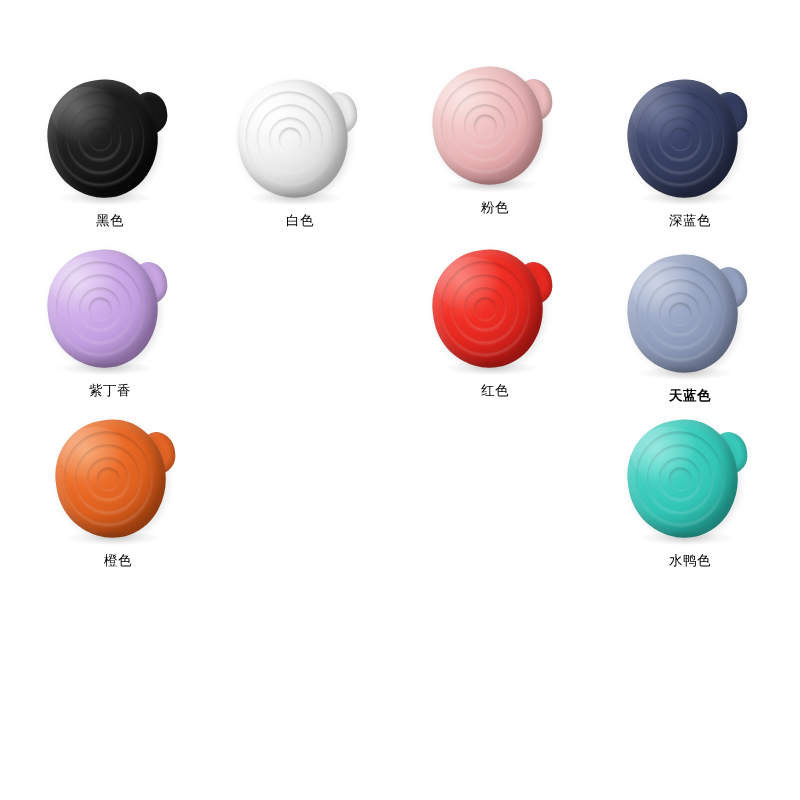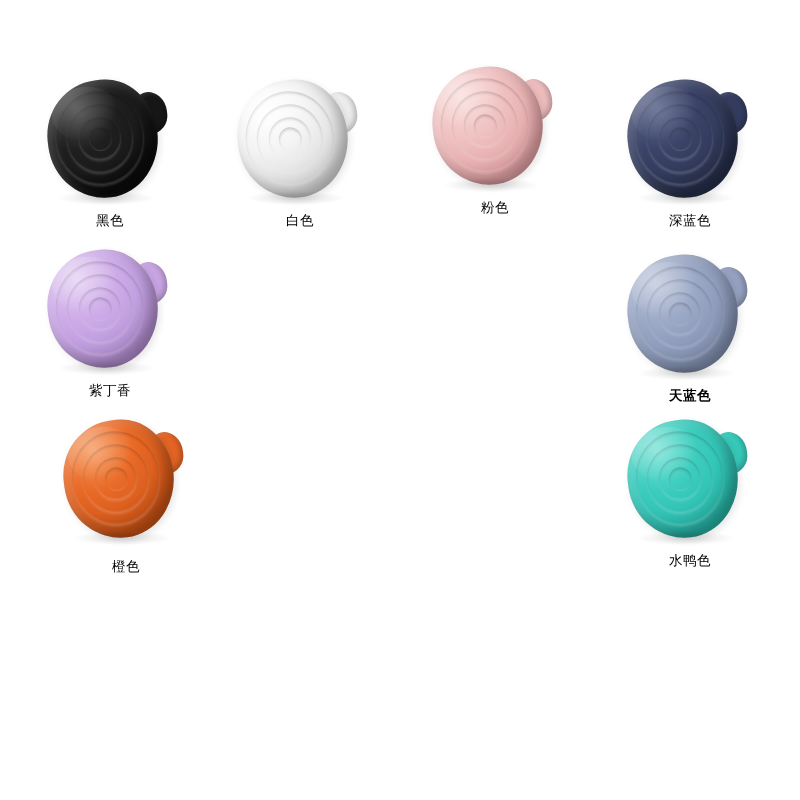--- a/index.html
+++ b/index.html
@@ -213,37 +213,53 @@
             <div class="ring r2"></div>
             <div class="ring r3"></div>
             <div class="ring r4"></div>
             <div class="puck-sheen"></div>
           </div>
         </div>
         <div class="puck-shadow"></div>
       </div>
       <div class="swatch-label">紫丁香</div>
     </div>
+    <div class="swatch-cell" style="left: 400px; top: 245px;">
+      <div class="puck-stage">
+        <div class="puck" style="--c-base: #f02f26; --c-hi: #fa665b; --c-mid: #e2271f; --c-sh: #c11b16; --c-nub: #e92a22; --sheen: 0.22;">
+          <div class="puck-nub"></div>
+          <div class="puck-body">
+            <div class="ring r1"></div>
+            <div class="ring r2"></div>
+            <div class="ring r3"></div>
+            <div class="ring r4"></div>
+            <div class="puck-sheen"></div>
+          </div>
+        </div>
+        <div class="puck-shadow"></div>
+      </div>
+      <div class="swatch-label">红色</div>
+    </div>
     <div class="swatch-cell" style="left: 595px; top: 250px; font-weight: bold;">
       <div class="puck-stage">
         <div class="puck" style="--c-base: #9aa7c5; --c-hi: #bcc6dc; --c-mid: #8f9cbb; --c-sh: #7b88a6; --c-nub: #94a1c0; --sheen: 0.28;">
           <div class="puck-nub"></div>
           <div class="puck-body">
             <div class="ring r1"></div>
             <div class="ring r2"></div>
             <div class="ring r3"></div>
             <div class="ring r4"></div>
             <div class="puck-sheen"></div>
           </div>
         </div>
         <div class="puck-shadow"></div>
       </div>
       <div class="swatch-label">天蓝色</div>
     </div>
-    <div class="swatch-cell" style="left: 31px; top: 415px; gap: 6px;">
+    <div class="swatch-cell" style="left: 23px; top: 415px;">
       <div class="puck-stage">
         <div class="puck" style="--c-base: #ea6a27; --c-hi: #f79a5f; --c-mid: #dd601f; --c-sh: #bd4d14; --c-nub: #e46425; --sheen: 0.22;">
           <div class="puck-nub"></div>
           <div class="puck-body">
             <div class="ring r1"></div>
             <div class="ring r2"></div>
             <div class="ring r3"></div>
             <div class="ring r4"></div>
             <div class="puck-sheen"></div>
           </div>

